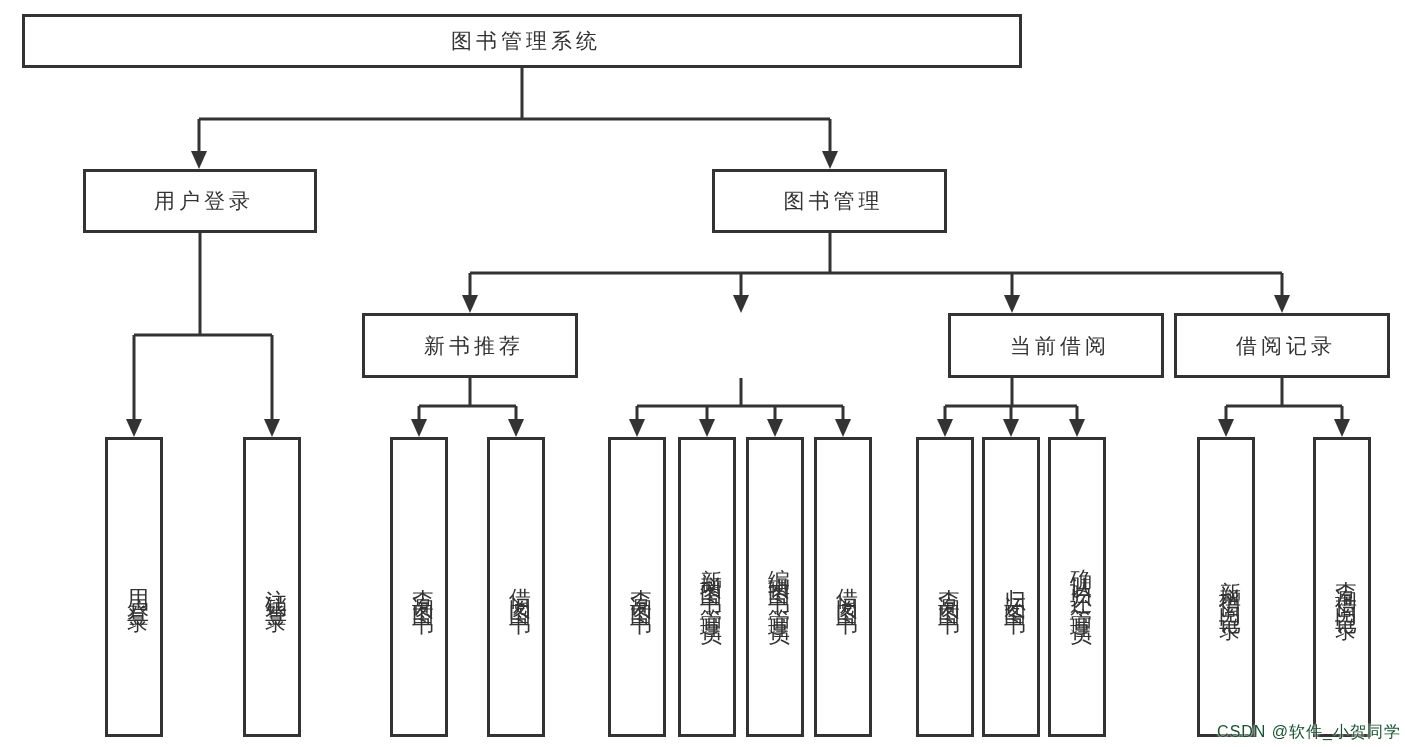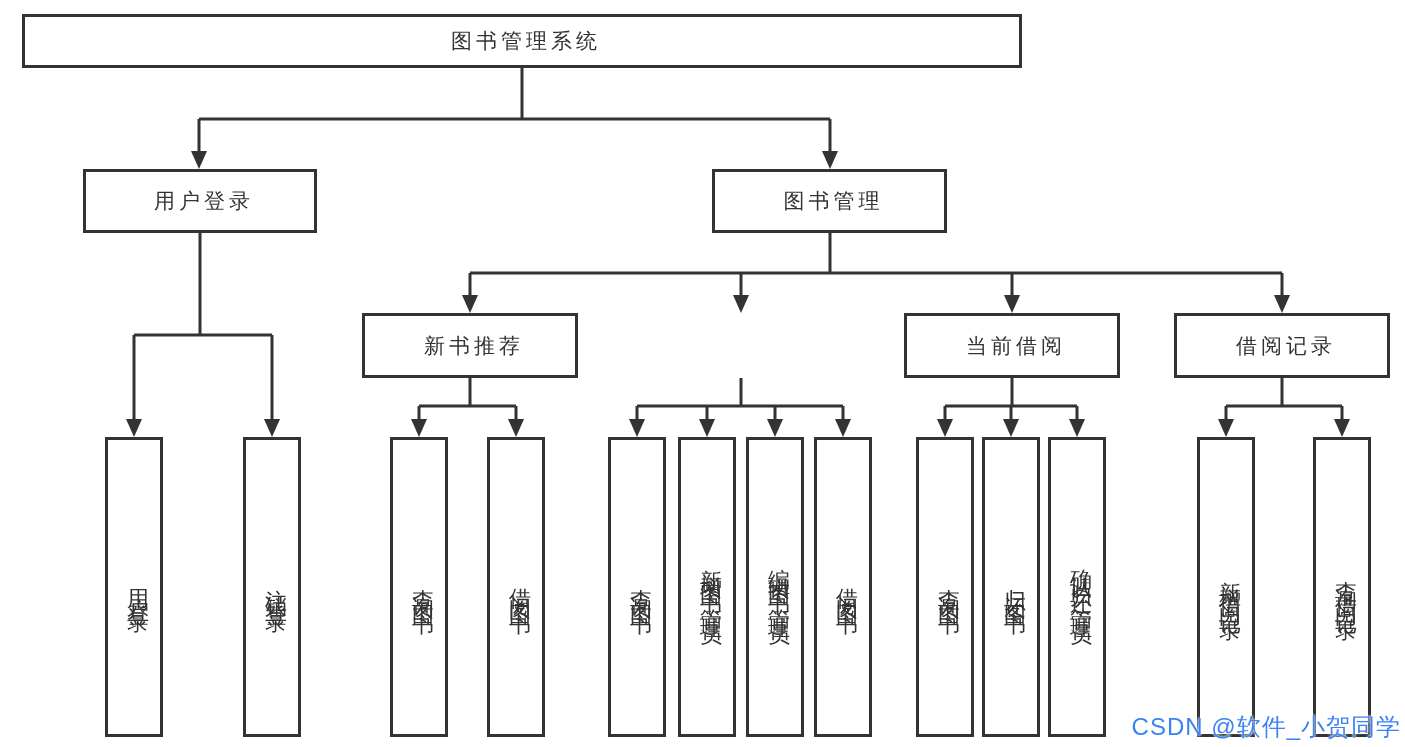--- a/index.html
+++ b/index.html
@@ -12,21 +12,21 @@
     position:absolute;box-sizing:border-box;border:3px solid #333333;background:#ffffff;
     display:flex;align-items:center;justify-content:center;padding-left:8px;
   }
   .box .lbl{font-size:21px;letter-spacing:4px;color:#333333;white-space:nowrap;}
   .box.v .lbl{
     writing-mode:vertical-rl;text-orientation:mixed;
     font-size:22px;letter-spacing:8px;white-space:normal;line-height:1;
   }
   #watermark{
     position:absolute;right:4px;bottom:4px;z-index:5;
-    font-size:24px;letter-spacing:1px;color:#3b82f6;
+    font-size:16px;letter-spacing:1px;color:#14532d;
     text-shadow:0 0 3px #ffffff,0 0 2px #ffffff;
   }
 </style>
 </head>
 <body>
 
 <div id="canvas">
 
   <svg id="edges" width="1405" height="747" viewBox="0 0 1405 747" xmlns="http://www.w3.org/2000/svg">
     <g stroke="#333333" stroke-width="3" fill="#333333">
@@ -78,21 +78,21 @@
   <div class="box h" style="left:83px;top:169px;width:234px;height:64px">
     <span class="lbl">用户登录</span>
   </div>
   <div class="box h" style="left:712px;top:169px;width:235px;height:64px">
     <span class="lbl">图书管理</span>
   </div>
 
   <div class="box h" style="left:362px;top:313px;width:216px;height:65px">
     <span class="lbl">新书推荐</span>
   </div>
-  <div class="box h" style="left:904px;top:313px;width:216px;height:65px">
+  <div class="box h" style="left:948px;top:313px;width:216px;height:65px">
     <span class="lbl">当前借阅</span>
   </div>
   <div class="box h" style="left:1174px;top:313px;width:216px;height:65px">
     <span class="lbl">借阅记录</span>
   </div>
 
   <div class="box v" style="left:105px;top:437px;width:58px;height:300px">
     <span class="lbl">用户登录</span>
   </div>
   <div class="box v" style="left:243px;top:437px;width:58px;height:300px">

